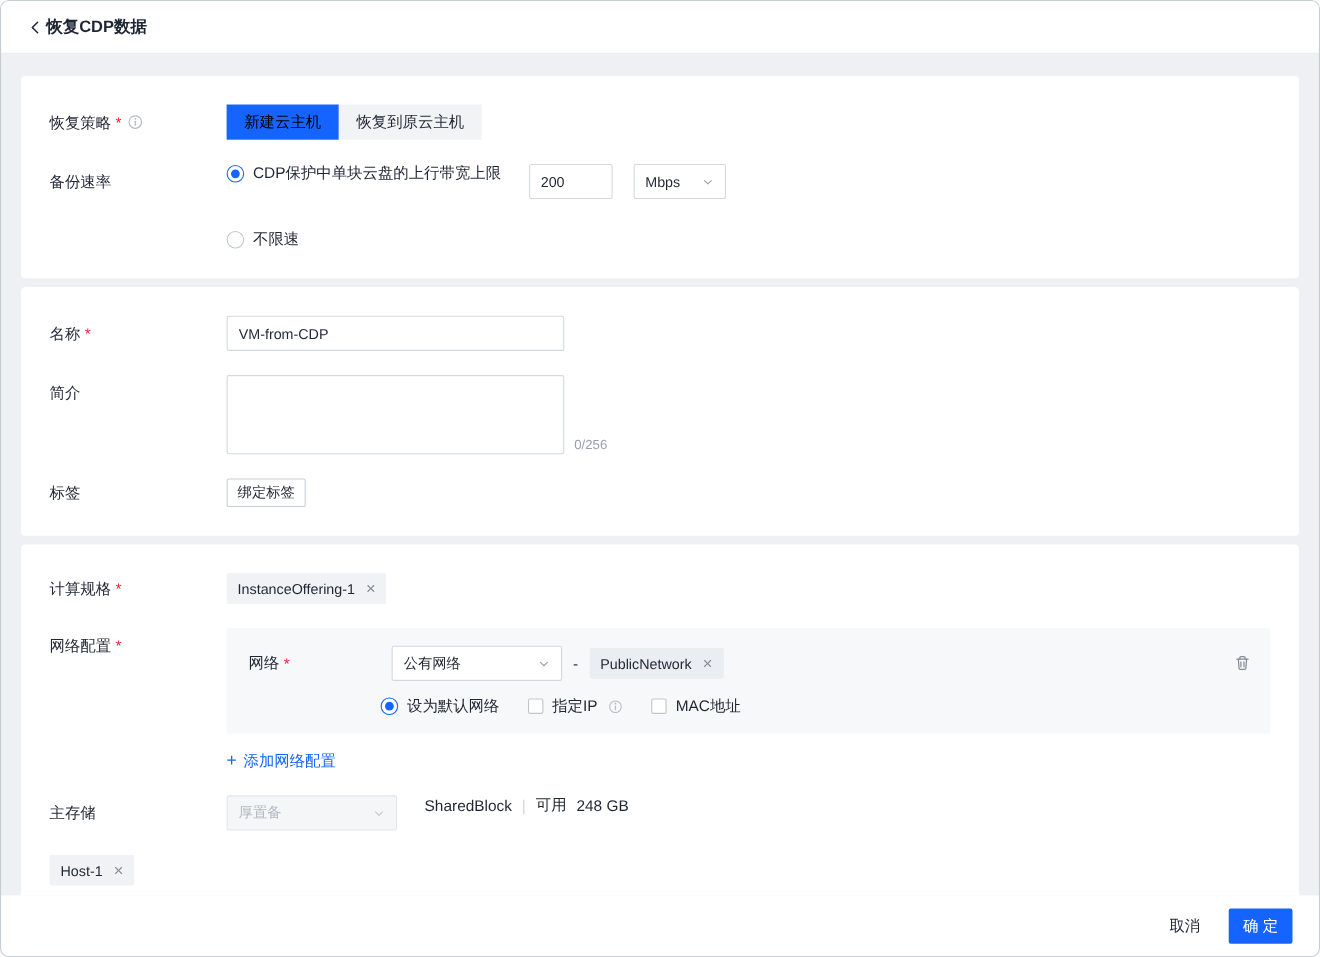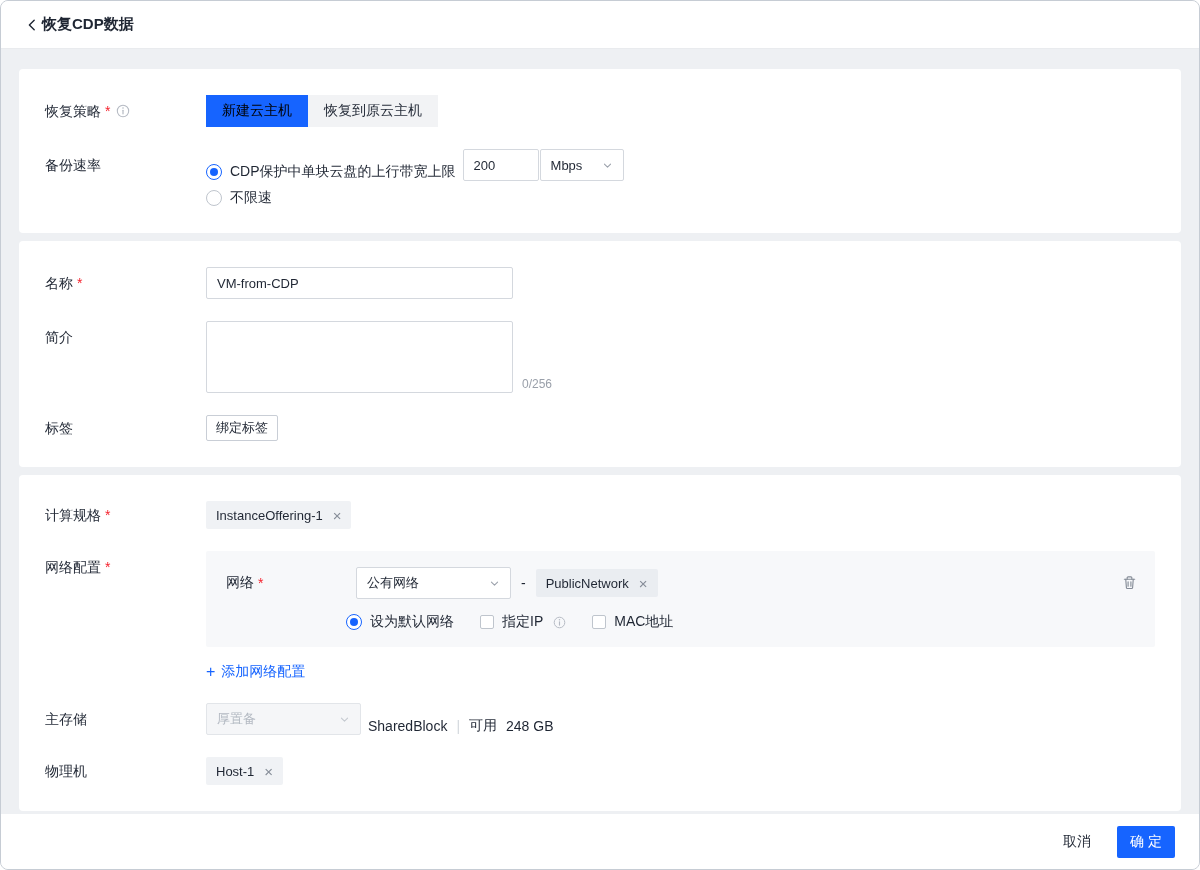--- a/index.html
+++ b/index.html
@@ -49,21 +49,21 @@
   
   .net-panel{background:#f7f8fa;border-radius:2px;padding:16px 20px;position:relative}
   .net-row1{display:flex;align-items:center;gap:10px}
   .net-label{width:120px;flex:0 0 120px;font-size:14px;color:#1f2633;display:flex;align-items:center;gap:4px}
   .net-row2{display:flex;align-items:center;gap:26px;margin-top:14px;margin-left:120px}
   .trash-btn{position:absolute;right:18px;top:24px;cursor:pointer;display:flex;align-items:center}
   .add-link{display:inline-flex;align-items:center;gap:6px;color:#1664ff;font-size:14px;cursor:pointer;margin-top:16px}
   .plus{font-size:16px;line-height:1}
 
   
-  .inline{display:flex;align-items:flex-end;gap:1px}
+  .inline{display:flex;align-items:flex-start;gap:19px}
   .ps-info{display:inline-flex;align-items:center;gap:9px;font-size:14px;color:#1f2633;margin-left:6px}
   .ps-divider{color:#d3d7dd;font-size:14px}
 
   
   .btn-outline{height:26px;padding:0 9px;border:1px solid #c9ced6;border-radius:2px;background:#fff;font-size:13px;color:#1f2633;cursor:pointer;display:inline-flex;align-items:center;font-family:inherit}
 
   
   .footer{height:55px;flex:0 0 55px;background:#fff;display:flex;justify-content:flex-end;align-items:center;gap:18px;padding:0 24px}
   .btn-cancel{background:none;border:none;font-size:14px;color:#1f2633;cursor:pointer;font-family:inherit;padding:6px 8px}
   .btn-primary{height:32px;padding:0 13px;background:#1664ff;color:#fff;border:none;border-radius:2px;font-size:14px;cursor:pointer;font-family:inherit}
@@ -118,21 +118,21 @@
               <span>CDP保护中单块云盘的上行带宽上限</span>
             </span>
             <input class="text-input" style="width: 76px; margin-left: 6px;" value="200">
             <span class="select" style="width:84px">
               <span>Mbps</span>
               <svg width="11" height="11" viewBox="0 0 16 16">
                   <path d="M3.5 6 L8 10.5 L12.5 6" fill="none" stroke="#9aa0aa" stroke-width="1.5" stroke-linecap="round" stroke-linejoin="round"></path>
                 </svg>
             </span>
           </div>
-          <div class="inline" style="margin-top:8px">
+          <div class="inline" style="margin-top:28px">
             <span class="opt">
               <span class="radio"></span>
               <span>不限速</span>
             </span>
           </div>
         </div>
       </div>
     </div>
 
     <div class="card">
@@ -255,23 +255,20 @@
           <span class="ps-info">
             <span>SharedBlock</span>
             <span class="ps-divider">|</span>
             <span>可用</span>
             <span>248 GB</span>
           </span>
         </div>
       </div>
 
       <div class="form-row">
-        <div class="form-label" style="line-height:28px">
-          <span>物理机</span>
-        </div>
         <div class="form-ctrl">
           <span class="tag">
             <span>Host-1</span>
             <span class="tag-close">×</span>
           </span>
         </div>
       </div>
     </div>
 
   </div>

